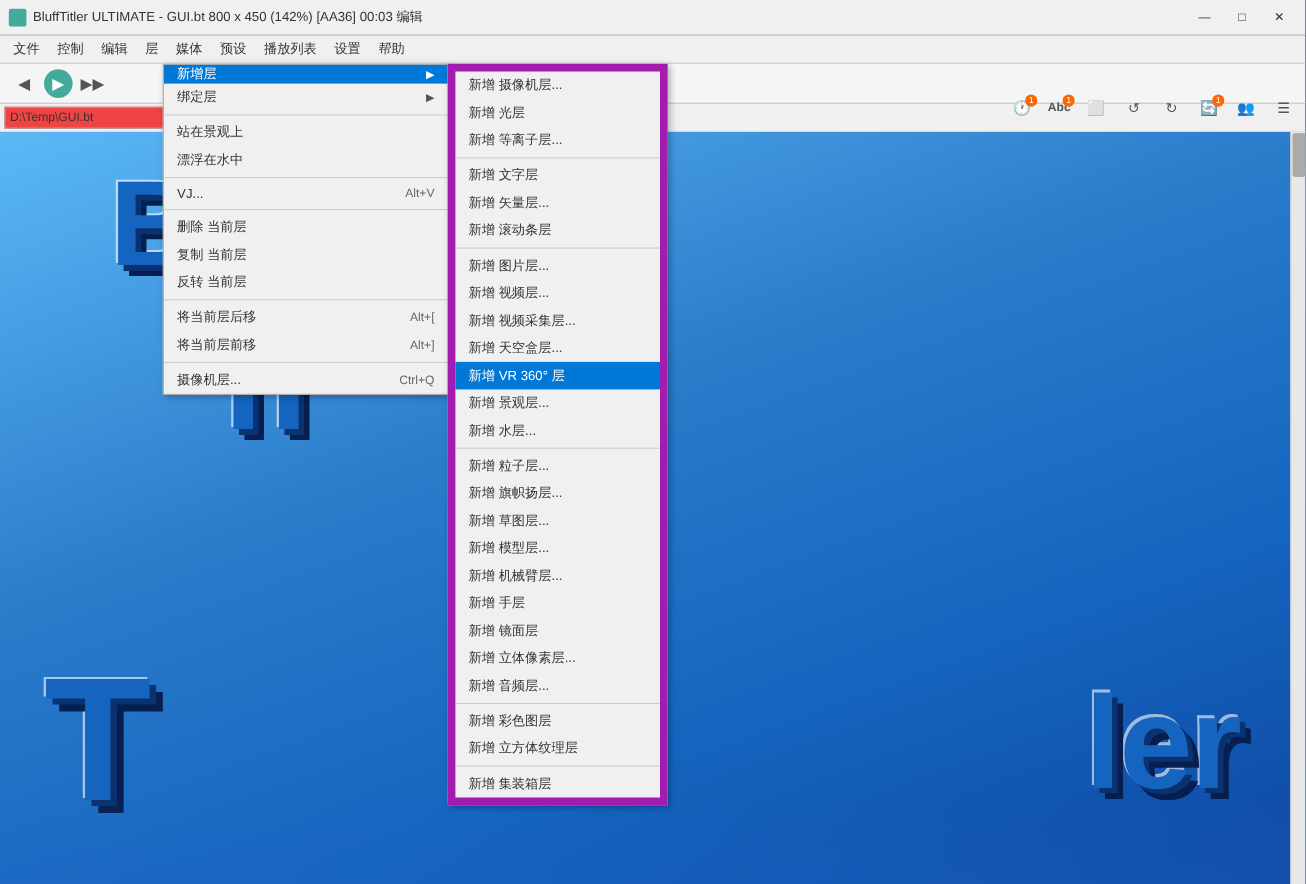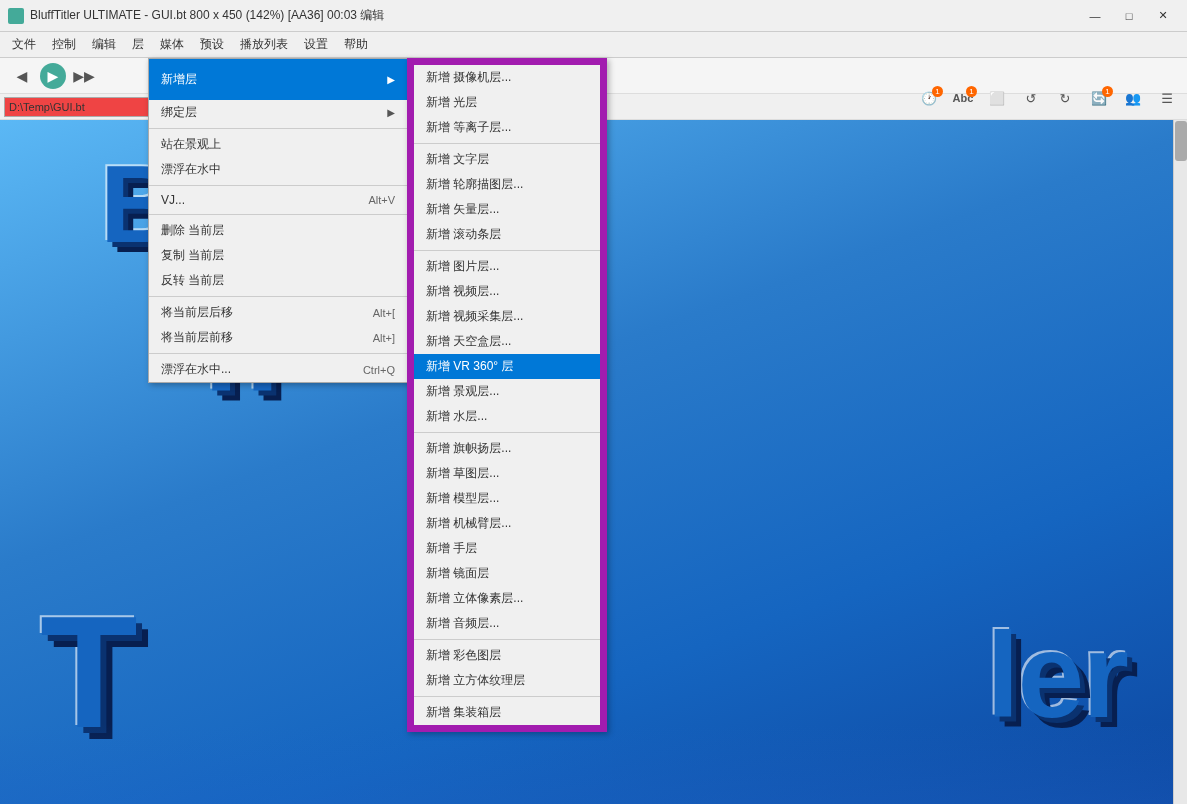--- a/index.html
+++ b/index.html
@@ -194,21 +194,21 @@
       background: #f0f0f0;
       border: 7px solid #a21caf;
       box-shadow: 2px 2px 6px rgba(0,0,0,0.3);
       min-width: 200px;
       z-index: 1001;
     }
 
     .menu-header {
       background: #0078d7;
       color: white;
-      padding: 12px 12px;
+      padding: 0 12px;
       font-size: 12px;
       display: flex;
       justify-content: space-between;
       align-items: center;
       gap: 48px;
     }
     .menu-header-arrow {
       font-size: 10px;
     }
 
@@ -384,41 +384,38 @@
   <div class="dropdown-item">
     <span>将当前层后移</span>
     <span class="shortcut">Alt+[</span>
   </div>
   <div class="dropdown-item">
     <span>将当前层前移</span>
     <span class="shortcut">Alt+]</span>
   </div>
   <div class="dropdown-separator"></div>
   <div class="dropdown-item">
-    <span>漂浮在水中...</span>
+    <span>摄像机层...</span>
     <span class="shortcut">Ctrl+Q</span>
   </div>
 </div>
 
 <div id="new-layer-submenu">
   <div class="dropdown-item">
     <span>新增 摄像机层...</span>
   </div>
   <div class="dropdown-item">
     <span>新增 光层</span>
   </div>
   <div class="dropdown-item">
     <span>新增 等离子层...</span>
   </div>
   <div class="dropdown-separator"></div>
   <div class="dropdown-item">
     <span>新增 文字层</span>
-  </div>
-  <div class="dropdown-item">
-    <span>新增 轮廓描图层...</span>
   </div>
   <div class="dropdown-item">
     <span>新增 矢量层...</span>
   </div>
   <div class="dropdown-item">
     <span>新增 滚动条层</span>
   </div>
   <div class="dropdown-separator"></div>
   <div class="dropdown-item">
     <span>新增 图片层...</span>
@@ -436,20 +433,23 @@
     <span>新增 VR 360° 层</span>
   </div>
   <div class="dropdown-item">
     <span>新增 景观层...</span>
   </div>
   <div class="dropdown-item">
     <span>新增 水层...</span>
   </div>
   <div class="dropdown-separator"></div>
   <div class="dropdown-item">
+    <span>新增 粒子层...</span>
+  </div>
+  <div class="dropdown-item">
     <span>新增 旗帜扬层...</span>
   </div>
   <div class="dropdown-item">
     <span>新增 草图层...</span>
   </div>
   <div class="dropdown-item">
     <span>新增 模型层...</span>
   </div>
   <div class="dropdown-item">
     <span>新增 机械臂层...</span>

